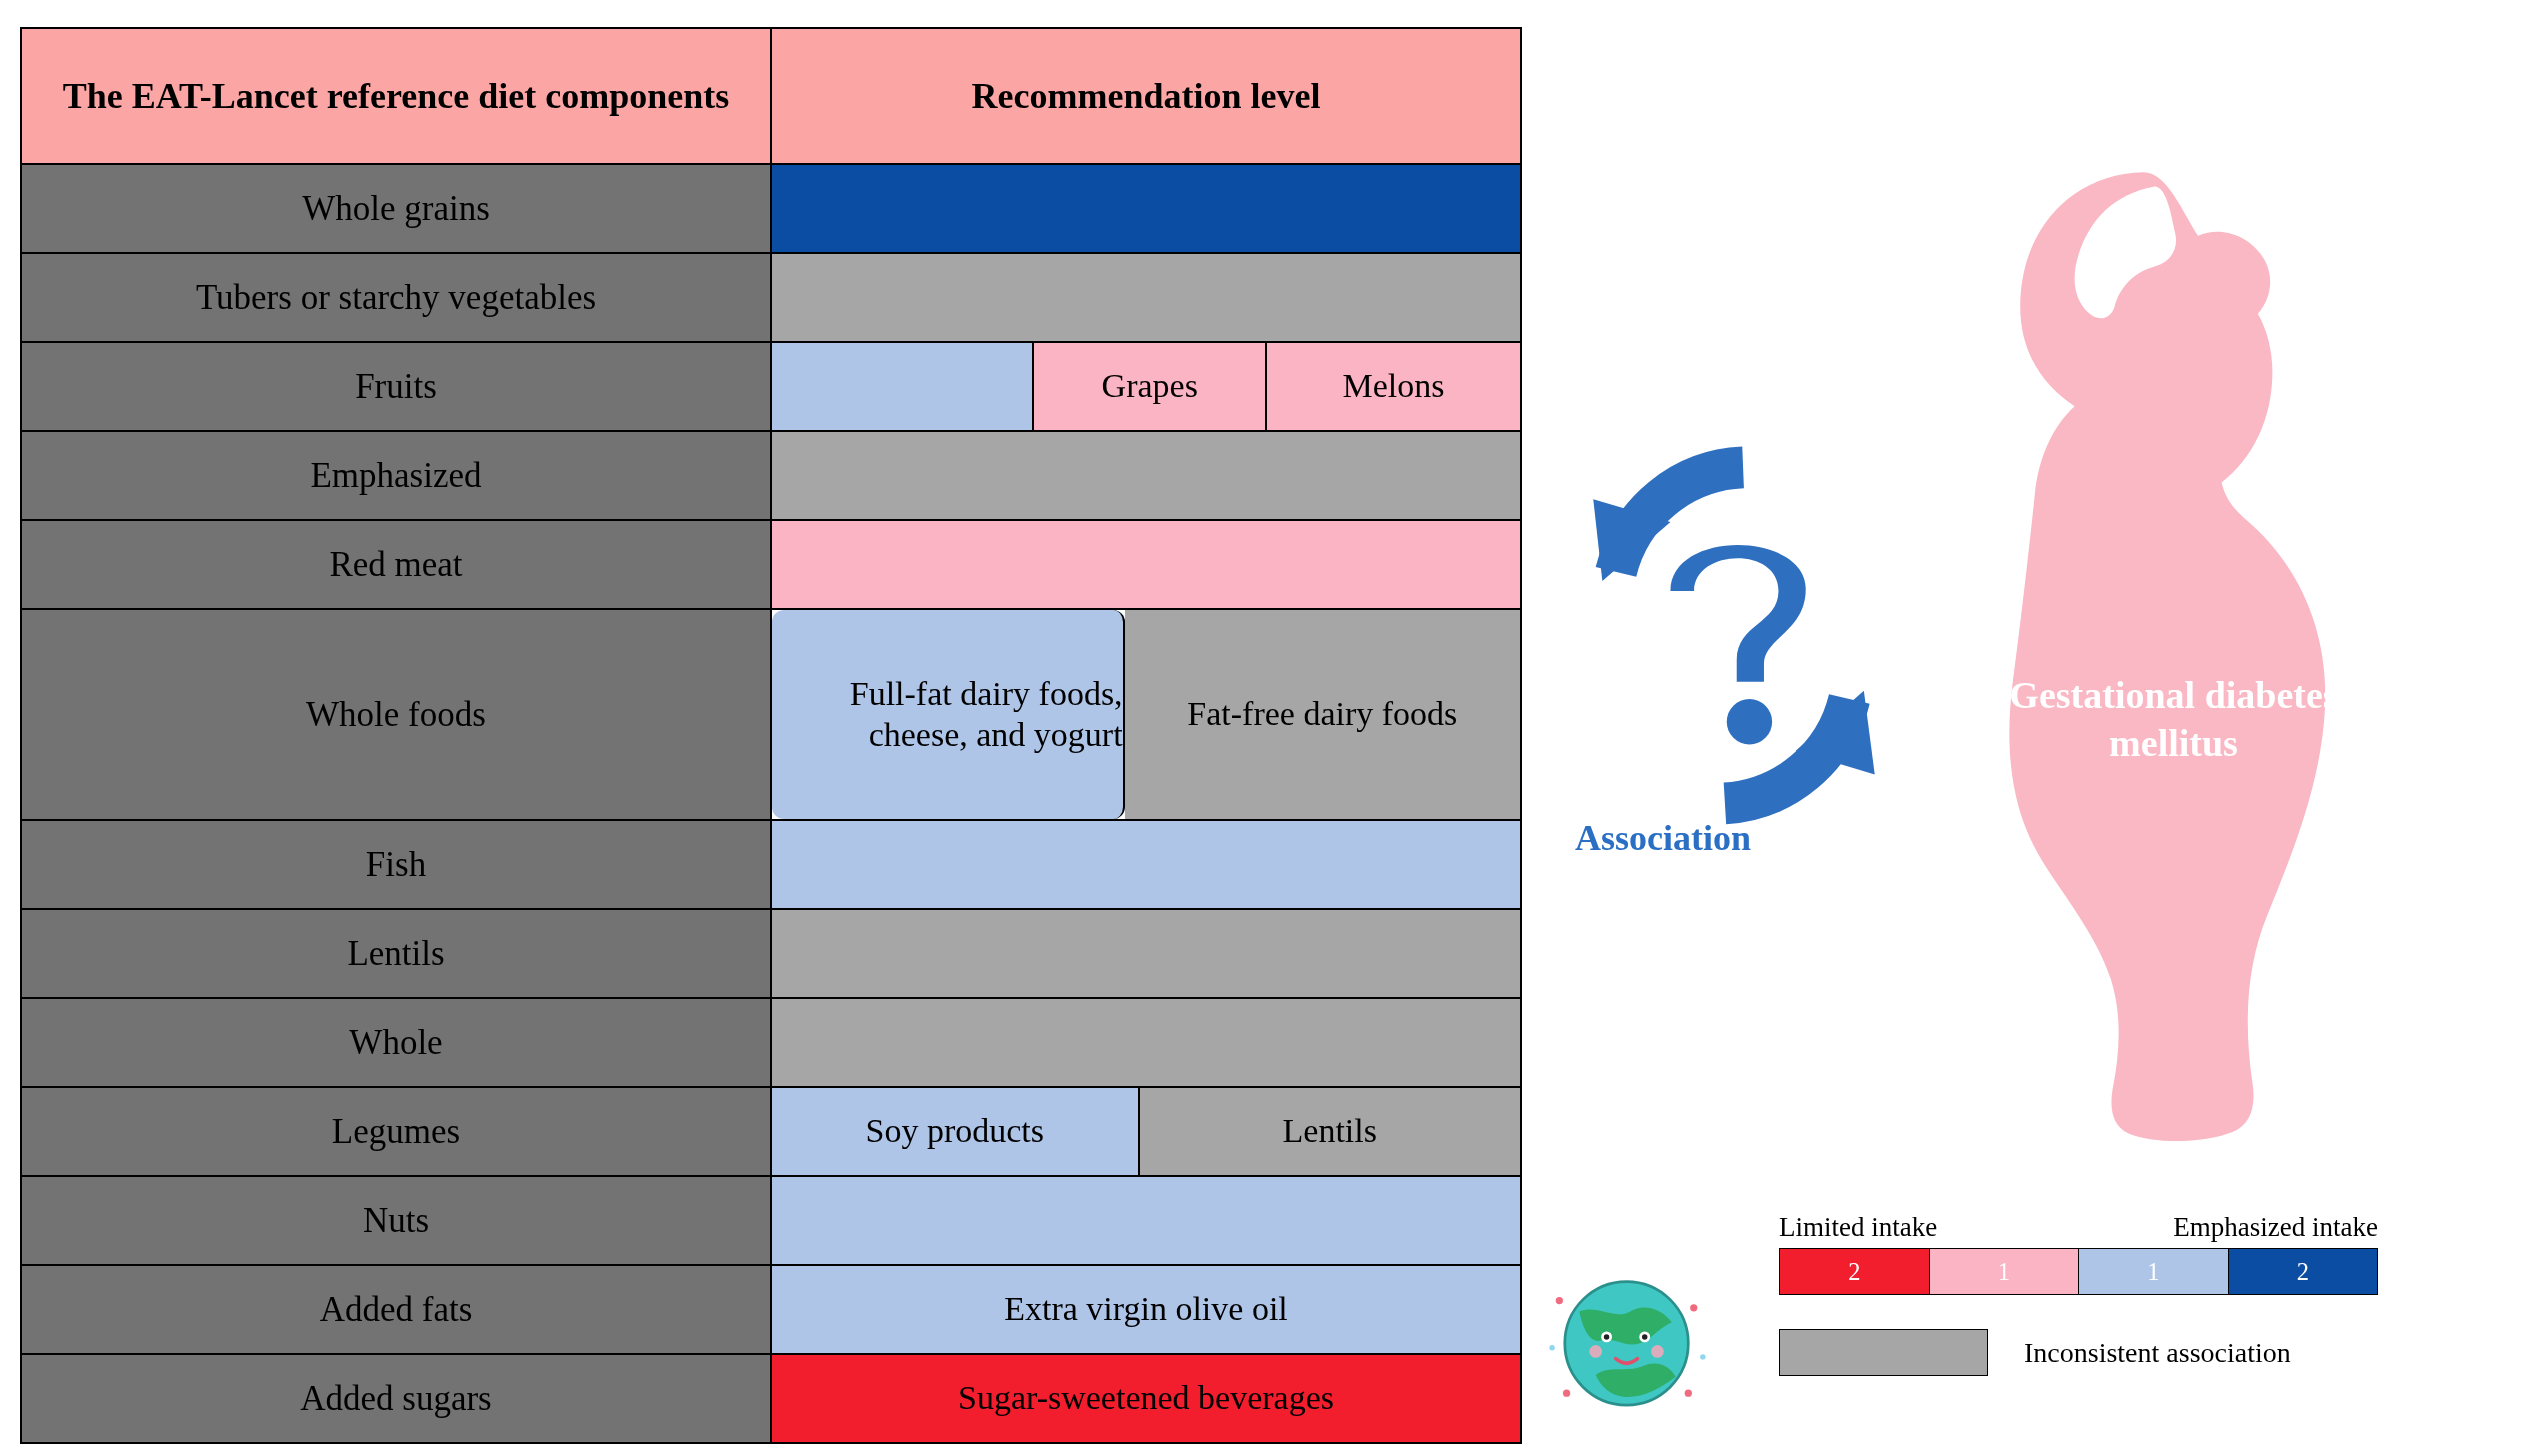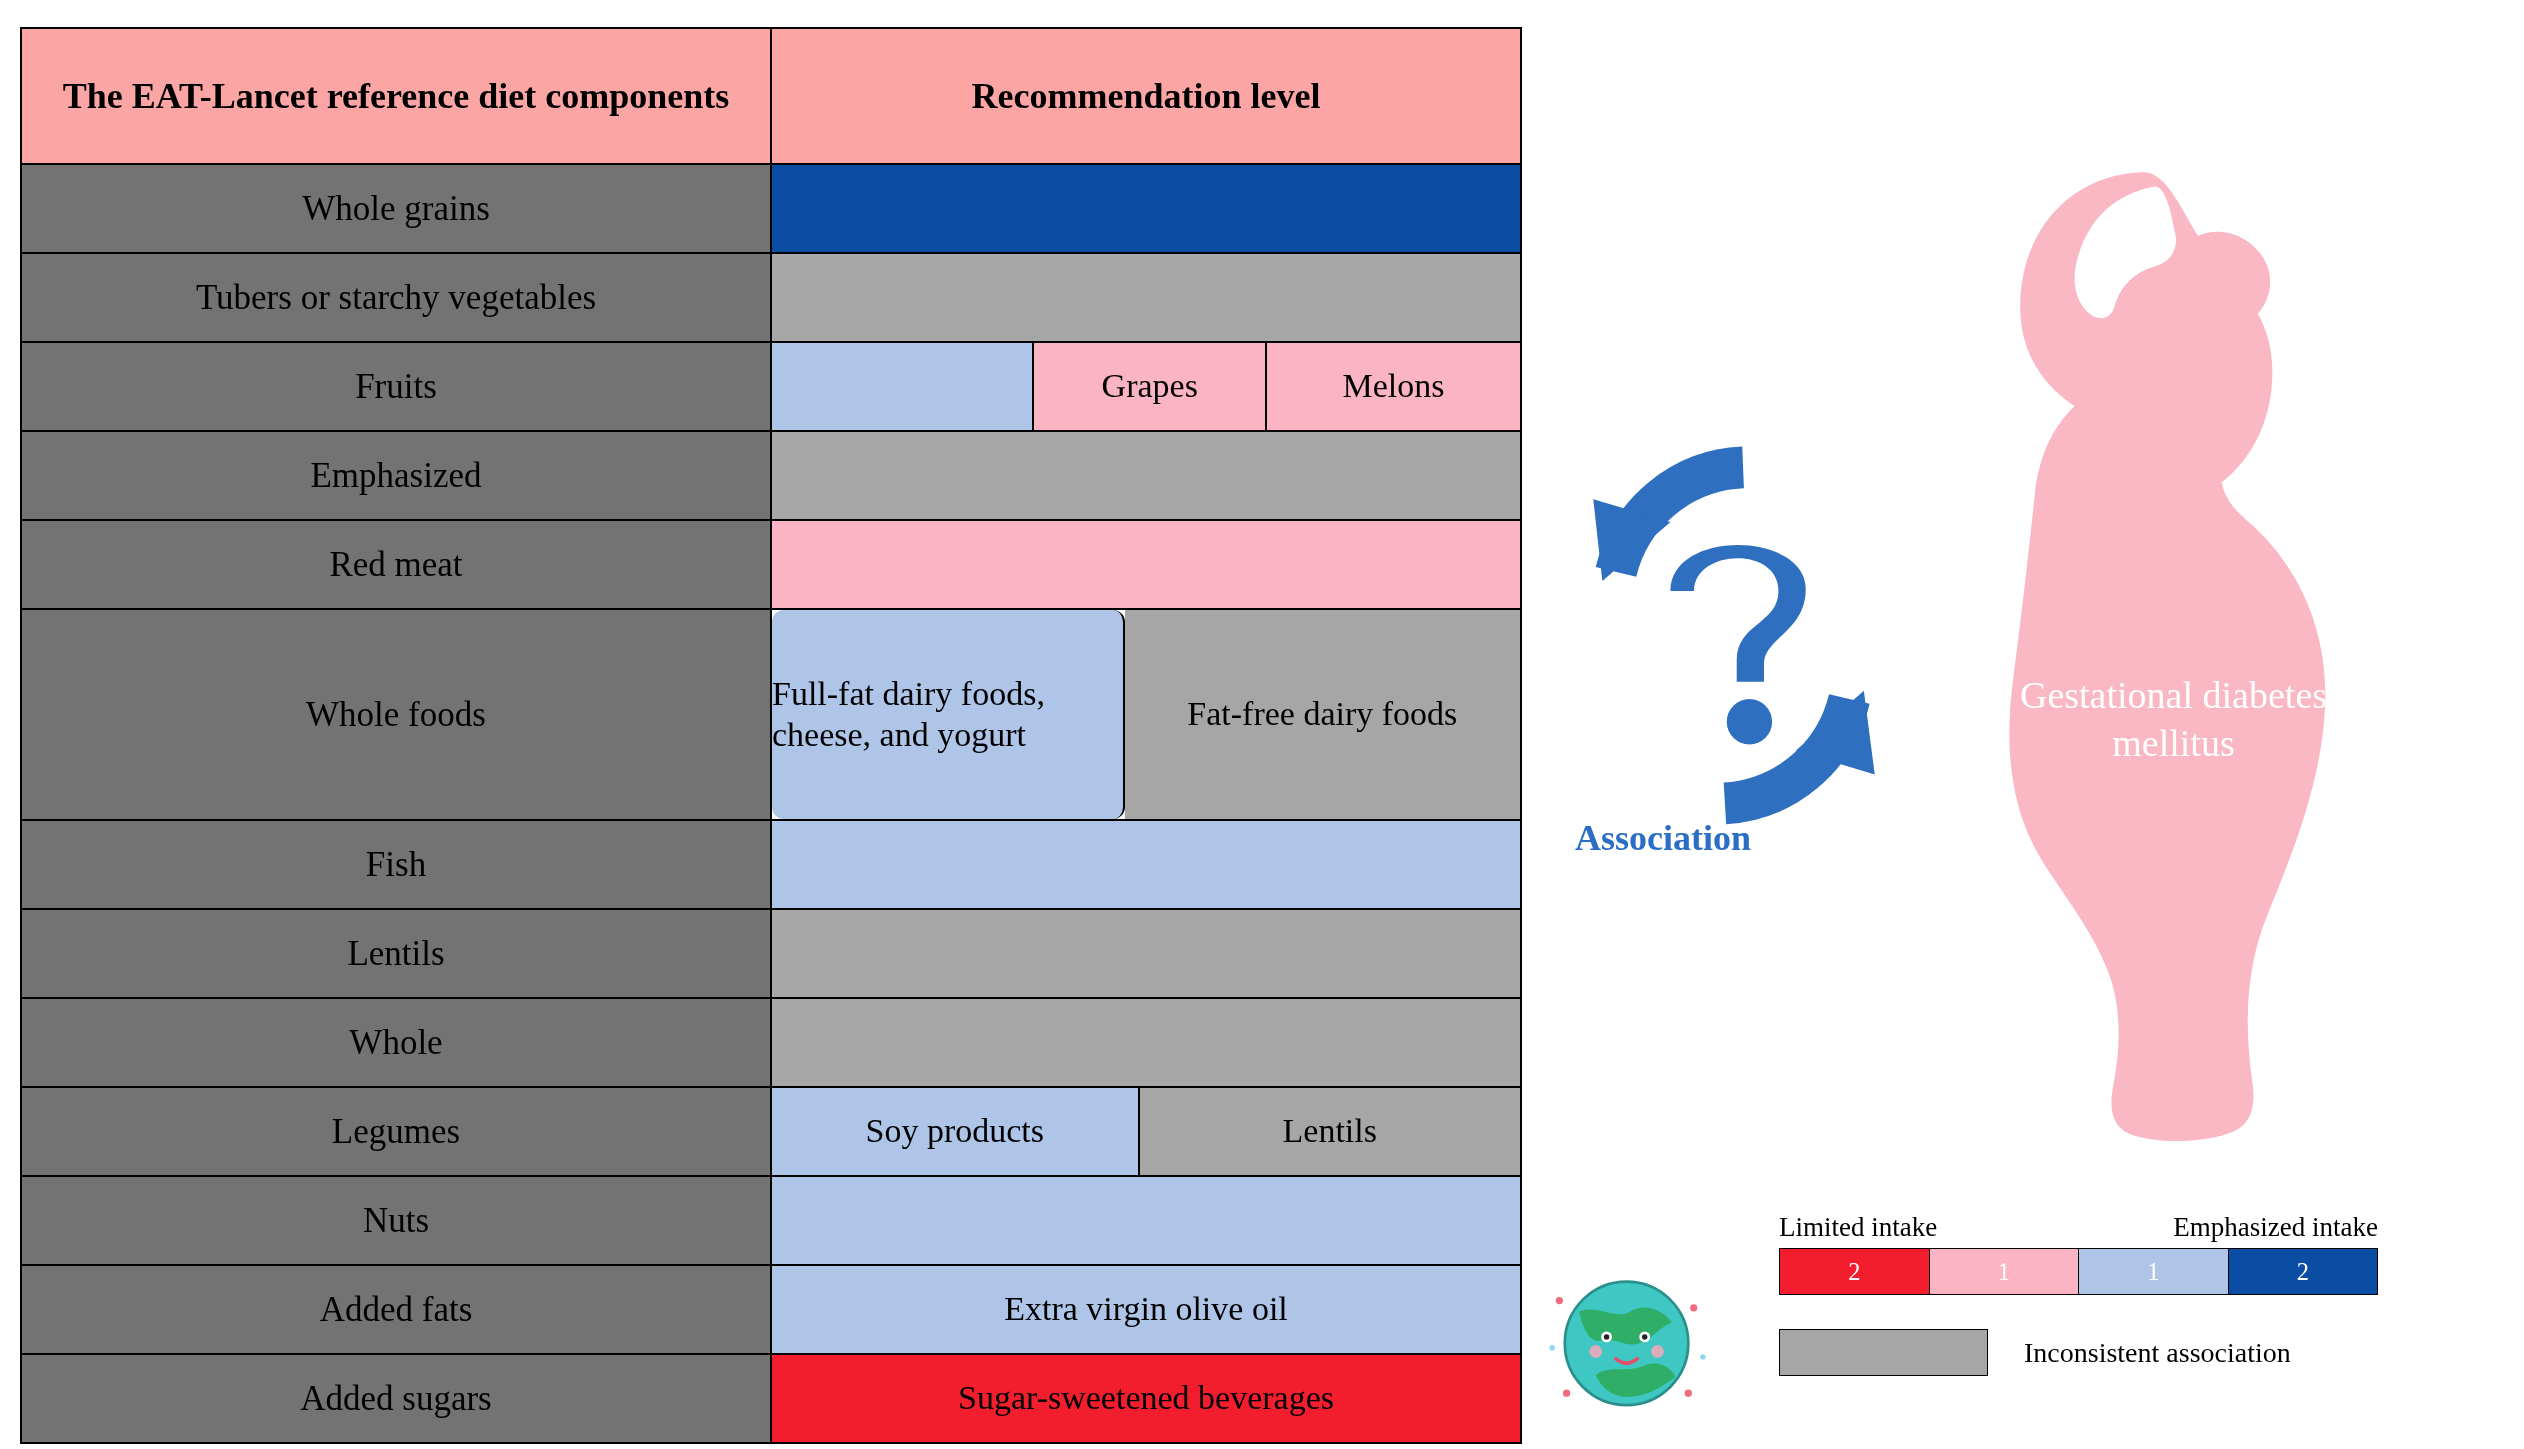--- a/index.html
+++ b/index.html
@@ -55,21 +55,21 @@
     display: flex;
     width: 100%;
     height: 100%;
   }
   .seg {
     display: flex;
     align-items: center;
     justify-content: center;
     font-size: 34px;
     color: #000;
-    text-align: left;
+    text-align: right;
     line-height: 1.18;
     box-sizing: border-box;
   }
   .seg.bordered-right { border-right: 2.7px solid #000; }
   .c-blue   { background: #0b4da2; }
   .c-lblue  { background: #aec5e8; }
   .c-gray   { background: #a6a6a6; }
   .c-pink   { background: #fbb4c4; }
   .c-red    { background: #f21d2d; }
 
@@ -103,21 +103,21 @@
     width: 472px;
     height: 1016px;
   }
   #gdm-label {
     position: absolute;
     left: 1992px;
     top: 672px;
     width: 363px;
     text-align: center;
     font-size: 38px;
-    font-weight: normal;
+    font-weight: bold;
     color: #ffffff;
     line-height: 1.25;
     font-family: "Liberation Serif", serif;
   }
 
   
   #legend {
     position: absolute;
     left: 1779px;
     top: 1212px;

